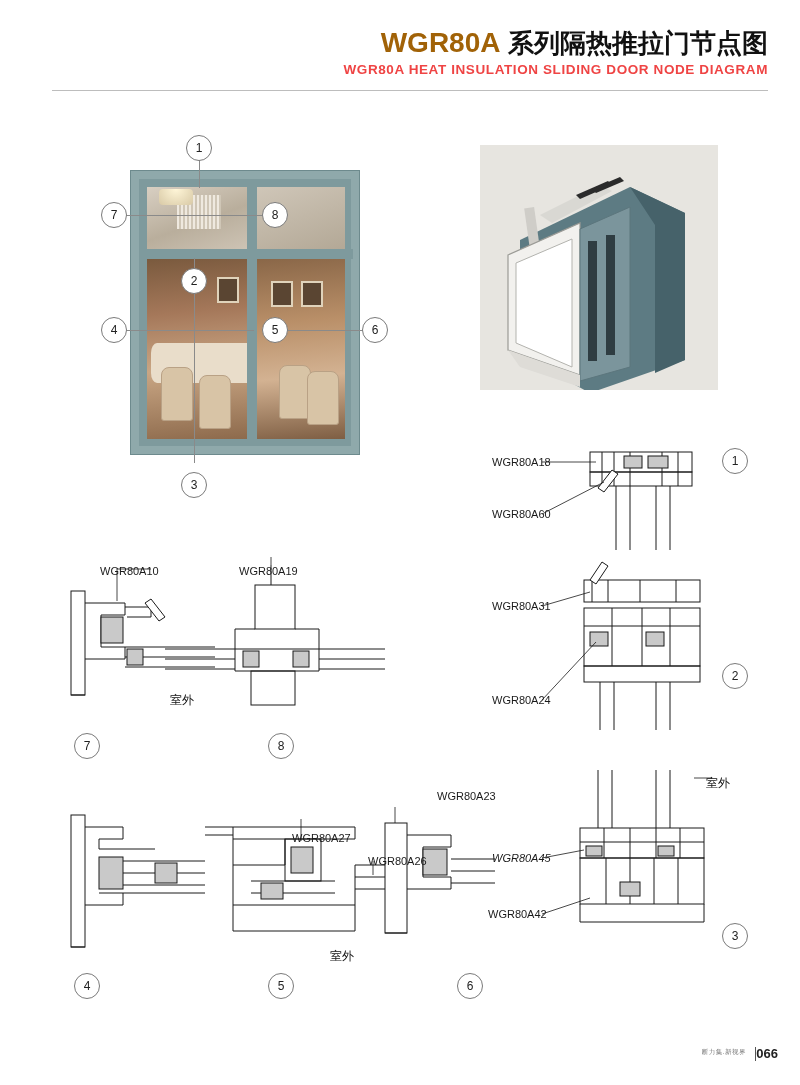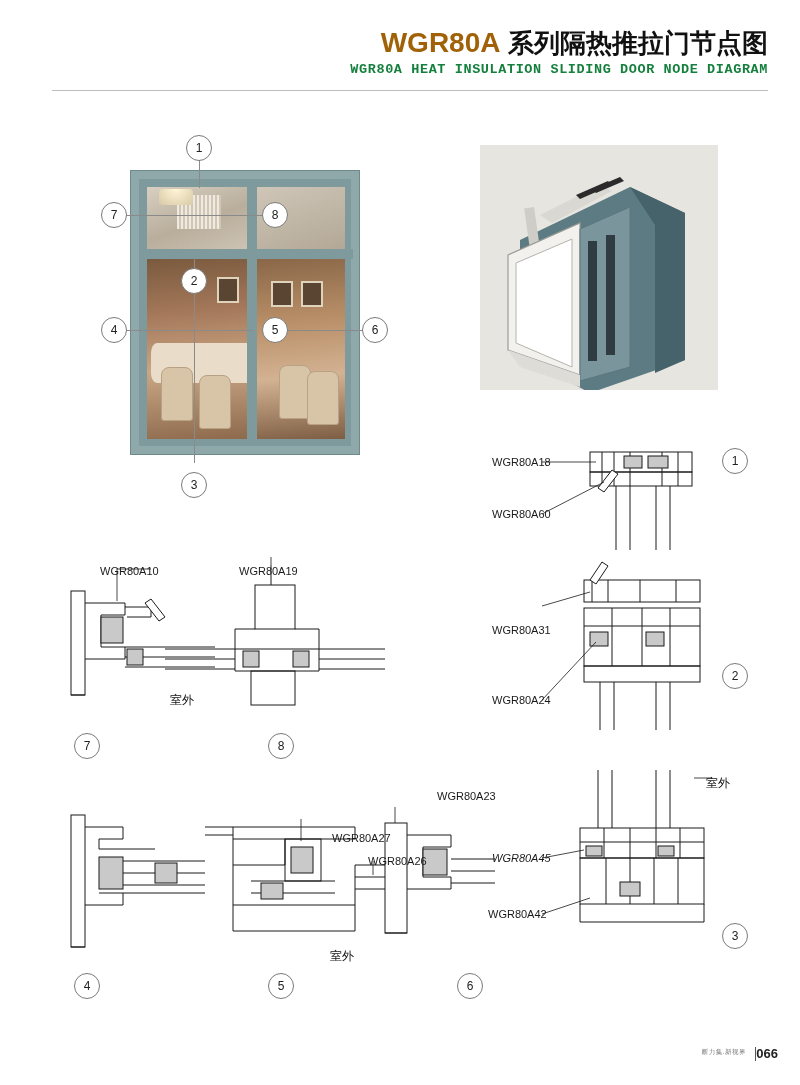--- a/index.html
+++ b/index.html
@@ -14,22 +14,22 @@
   .header { position:absolute; left:0; top:0; width:800px; height:96px; }
   .header-title {
     position:absolute; right:32px; top:26px;
     font-size:27px; font-weight:bold; letter-spacing:0px;
     white-space:nowrap;
   }
   .header-title .code { color:#a16207; font-size:28px; }
   .header-title .cn { color:#111; font-size:26px; }
   .header-sub {
     position:absolute; right:32px; top:62px;
-    font-size:13.5px; font-weight:bold; color:#15803d;
-    letter-spacing:0.6px; white-space:nowrap;font-family:Liberation Mono, monospace;
+    font-size:13.5px; font-weight:bold; color:#ef4444;
+    letter-spacing:0.6px; white-space:nowrap;
   }
   .header-rule {
     position:absolute; left:52px; right:32px; top:90px; height:1px;
     background:#bdbdbd;
   }
   
   .bubble {
     position:absolute; width:26px; height:26px; border-radius:50%;
     border:1px solid #7a7a7a; background:#fff;
     display:flex; align-items:center; justify-content:center;
@@ -221,21 +221,21 @@
       <line x1="62" y1="176" x2="110" y2="162"></line>
       <line x1="62" y1="270" x2="116" y2="212"></line>
       <line x1="62" y1="428" x2="104" y2="420"></line>
       <line x1="62" y1="484" x2="110" y2="468"></line>
       <line x1="214" y1="348" x2="232" y2="348"></line>
     </g>
   </svg>
 </div>
 <div class="label" style="left:492px; top:456px;">WGR80A18</div>
 <div class="label" style="left:492px; top:508px;">WGR80A60</div>
-<div class="label" style="left:492px; top:624px;">WGR80A31</div>
+<div class="label" style="left:492px; top:600px;">WGR80A31</div>
 <div class="label" style="left:492px; top:694px;">WGR80A24</div>
 <div class="label" style="left:492px; top:852px;font-style:italic;">WGR80A45</div>
 <div class="label" style="left:488px; top:908px;">WGR80A42</div>
 <div class="cn-label" style="left:706px; top:775px;">室外</div>
 
 <div class="bubble" style="left:722px; top:448px;">1</div>
 <div class="bubble" style="left:722px; top:663px;">2</div>
 <div class="bubble" style="left:722px; top:923px;">3</div>
 
 <div class="fig" style="left:55px; top:555px;">
@@ -304,21 +304,21 @@
       <path d="M330 128 L352 128"></path>
     </g>
     <g stroke="#1a1a1a" stroke-width="0.8">
       <line x1="246" y1="36" x2="246" y2="20"></line>
       <line x1="246" y1="20" x2="246" y2="14"></line>
       <line x1="340" y1="18" x2="340" y2="2"></line>
       <line x1="318" y1="70" x2="318" y2="56"></line>
     </g>
   </svg>
 </div>
-<div class="label" style="left:292px; top:832px;margin-left:40px;">WGR80A27</div>
+<div class="label" style="left:292px; top:832px;">WGR80A27</div>
 <div class="label" style="left:437px; top:790px;">WGR80A23</div>
 <div class="label" style="left:368px; top:855px;">WGR80A26</div>
 <div class="cn-label" style="left:330px; top:948px;">室外</div>
 <div class="bubble" style="left:74px; top:973px;">4</div>
 <div class="bubble" style="left:268px; top:973px;">5</div>
 <div class="bubble" style="left:457px; top:973px;">6</div>
 
 <div class="footer-txt">断力集.新视界</div>
 <div class="footer-bar"></div>
 <div class="footer-page">066</div>

